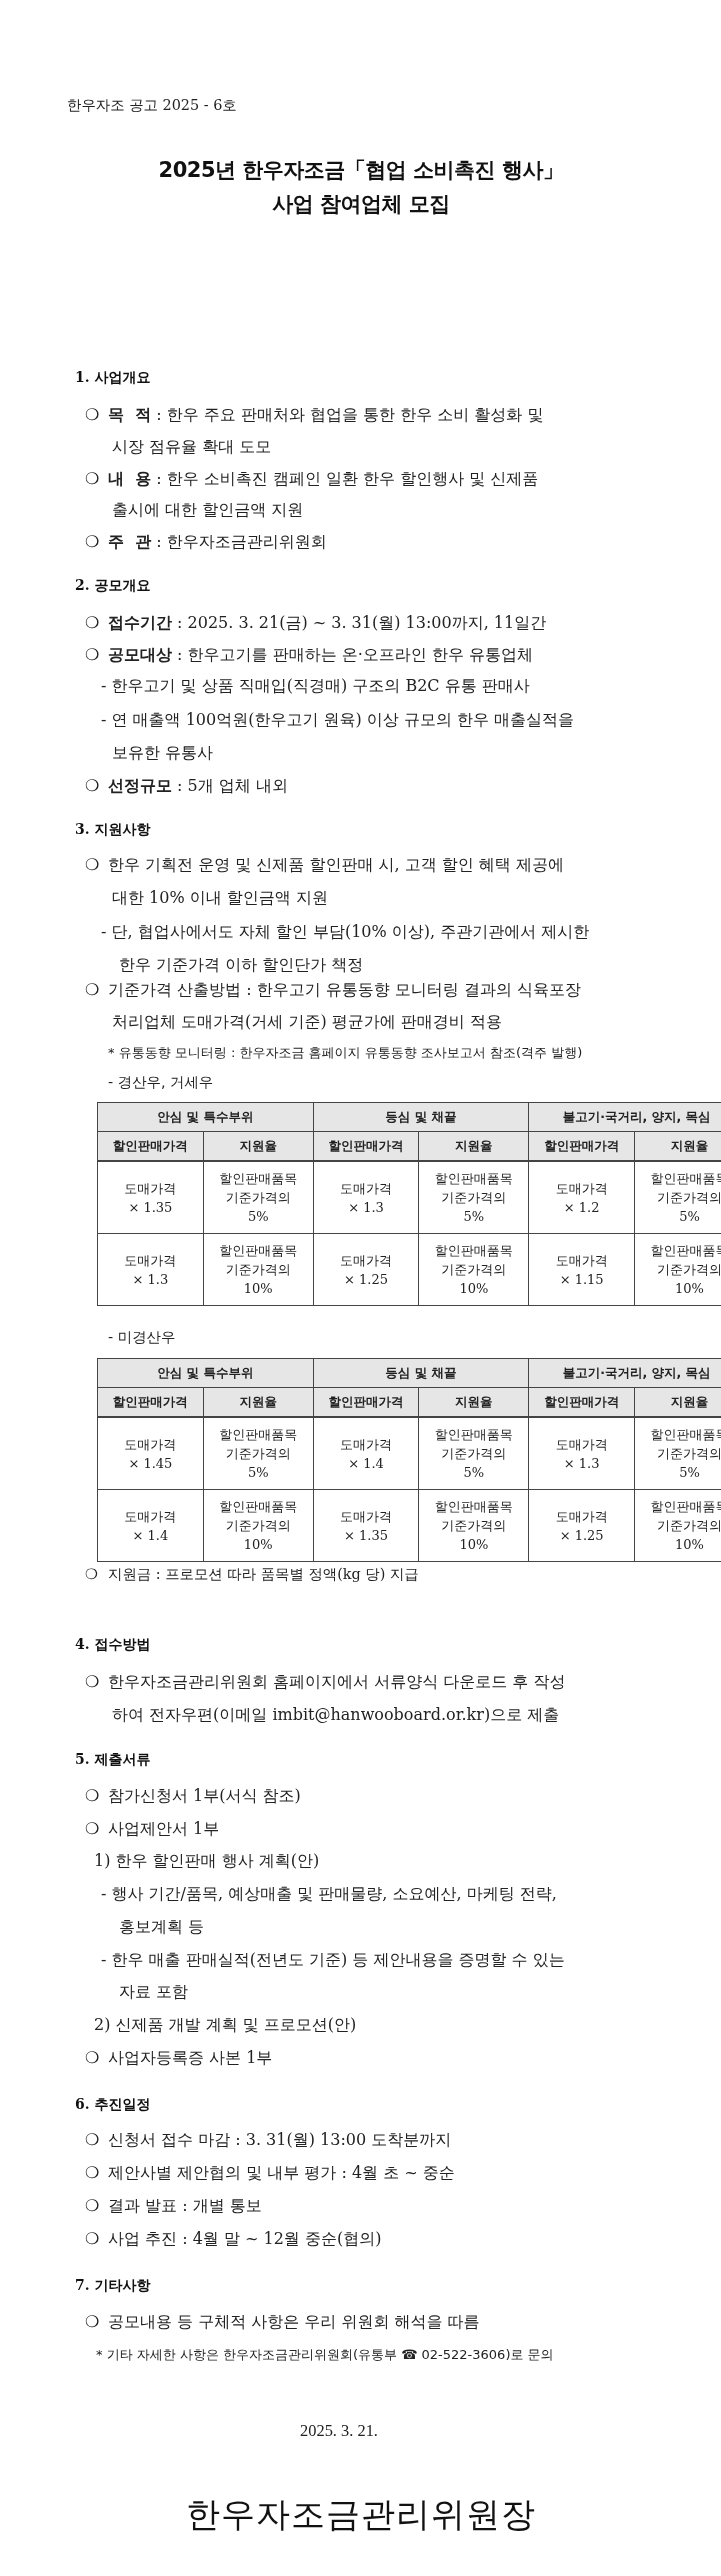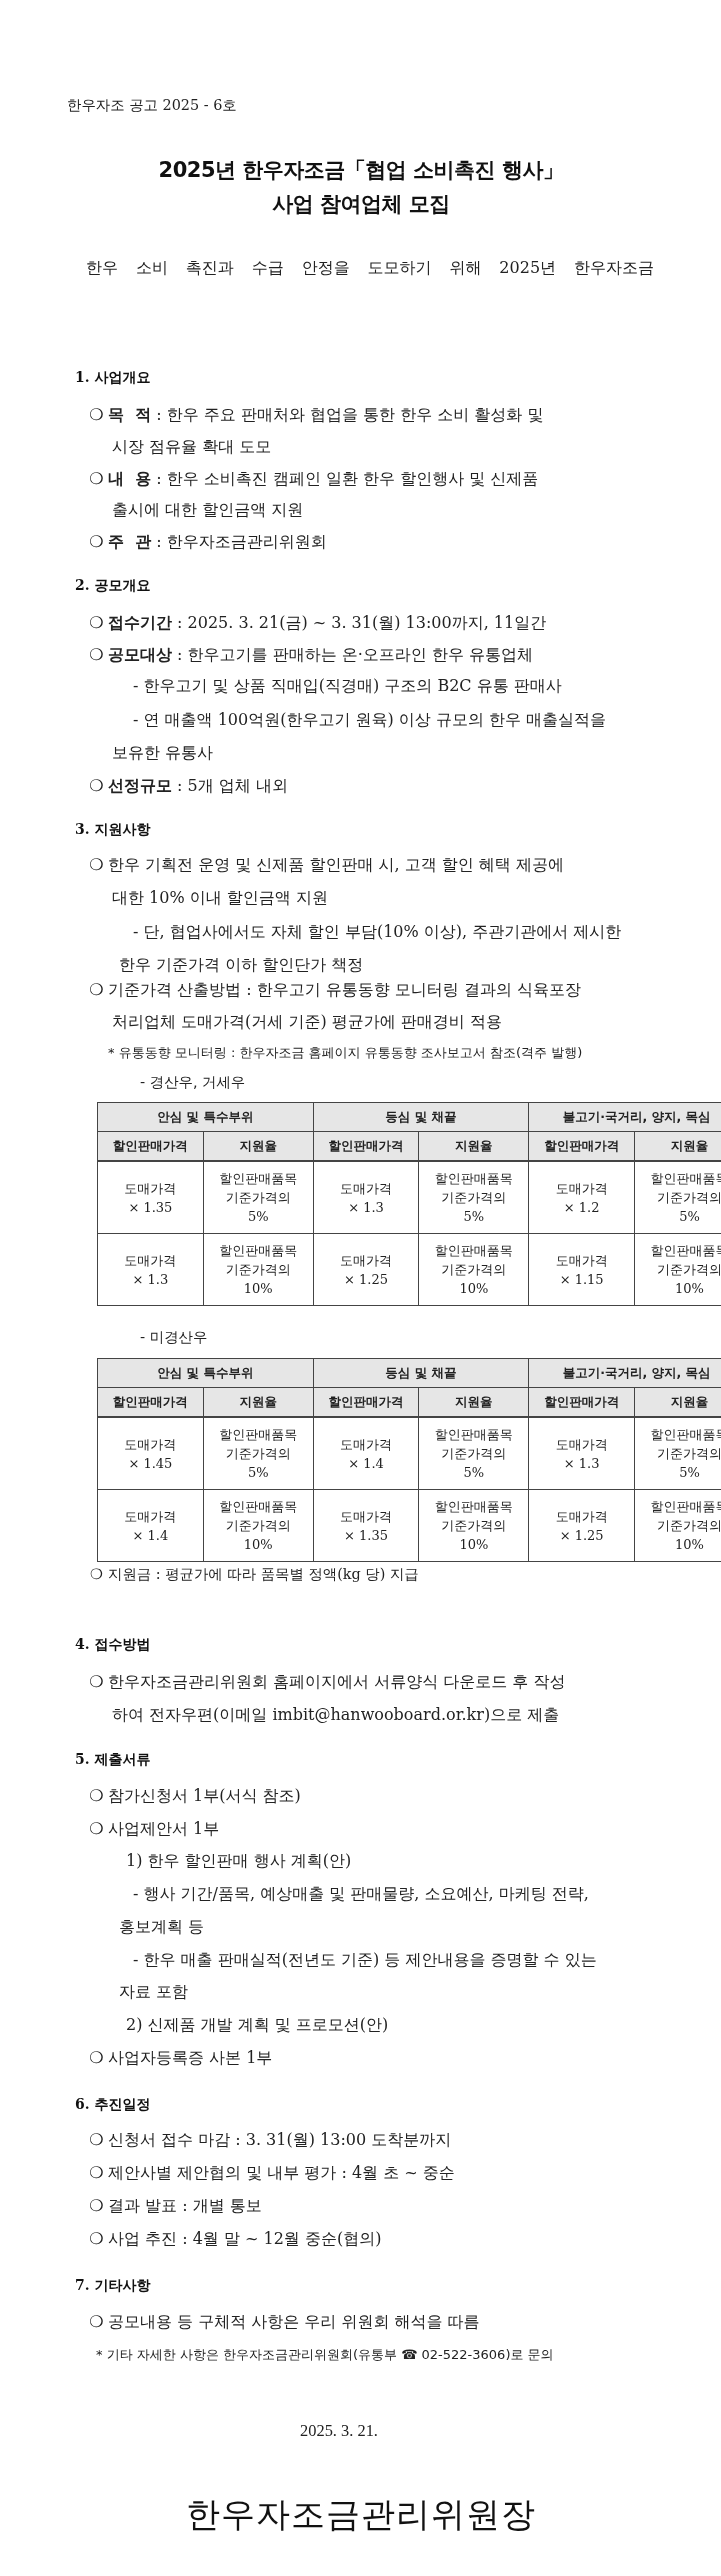--- a/index.html
+++ b/index.html
@@ -15,24 +15,24 @@
     .notice-no { left: 67px; top: 96px; font-size: 14.4px; color: #222; }
     .title { left: 0; width: 722px; text-align: center; font-family: "DejaVu Sans", "Liberation Sans", sans-serif; font-weight: bold; font-size: 21px; color: #111; letter-spacing: -0.5px; }
     .title1 { top: 156px; }
     .title2 { top: 190px; }
     .intro { left: 67px; width: 587px; top: 253px; font-size: 16px; line-height: 29px; color: #222; }
     .intro p { margin: 0; text-align: justify; text-align-last: justify; }
     .intro p.last { text-align-last: left; }
     .intro p.first { text-indent: 19px; }
 
     .sec-title { left: 75px; font-size: 14px; font-weight: bold; color: #111; }
-    .line { left: 85px; font-size: 16px; color: #222; white-space: nowrap; text-align: center; }
+    .line { left: 85px; font-size: 16px; color: #222; white-space: nowrap; }
     .line .bul { display: inline-block; width: 23px; }
     .line b { font-weight: bold; }
-    .sub { left: 101px; font-size: 16px; color: #222; white-space: nowrap; margin-left: 32px; }
+    .sub { left: 101px; font-size: 16px; color: #222; white-space: nowrap; }
     .cont { left: 112px; font-size: 16px; color: #222; white-space: nowrap; }
     .note { left: 108px; font-size: 13px; color: #222; white-space: nowrap; font-family: "DejaVu Sans", "Liberation Sans", sans-serif; }
 
     table.rate {
       position: absolute;
       left: 97px;
       width: 648px;
       border-collapse: collapse;
       border: 1.9px solid #222;
       font-size: 13px;
@@ -57,21 +57,20 @@
     .sign { left: 0; width: 722px; text-align: center; top: 2492px; font-size: 34px; color: #111; letter-spacing: 1px; }
   </style>
 </head>
 <body>
 
 <div class="abs notice-no">한우자조 공고 2025 - 6호</div>
 <div class="abs title title1">2025년 한우자조금「협업 소비촉진 행사」</div>
 <div class="abs title title2">사업 참여업체 모집</div>
 
 <div class="abs intro">
-  <p class="first">한우 소비 촉진과 수급 안정을 도모하기 위해 2025년 한우자조금</p>
 </div>
 
 <div class="abs sec-title" style="top:369px">1. 사업개요</div>
 <div class="abs line" style="top:405px">
   <span class="bul">❍</span><b style="white-space:pre">목  적</b> <span>: 한우 주요 판매처와 협업을 통한 한우 소비 활성화 및</span>
 </div>
 <div class="abs cont" style="top:437px">시장 점유율 확대 도모</div>
 <div class="abs line" style="top:469px">
   <span class="bul">❍</span><b style="white-space:pre">내  용</b> <span>: 한우 소비촉진 캠페인 일환 한우 할인행사 및 신제품</span>
 </div>
@@ -172,21 +171,21 @@
     <td><span>할인판매품목</span><br><span>기준가격의</span><br><span>10%</span></td>
     <td><span>도매가격</span><br><span>× 1.35</span></td>
     <td><span>할인판매품목</span><br><span>기준가격의</span><br><span>10%</span></td>
     <td><span>도매가격</span><br><span>× 1.25</span></td>
     <td><span>할인판매품목</span><br><span>기준가격의</span><br><span>10%</span></td>
   </tr>
 </tbody>
   </table>
 
 <div class="abs line" style="top:1565px; font-size:14.4px">
-  <span class="bul">❍</span><span>지원금 : 평균가에 따라 품목별 정액(kg 당) 지급</span>
+  <span class="bul">❍</span><span>지원금 : 프로모션 따라 품목별 정액(kg 당) 지급</span>
 </div>
 
 <div class="abs sec-title" style="top:1636px">4. 접수방법</div>
 <div class="abs line" style="top:1672px">
   <span class="bul">❍</span><span>한우자조금관리위원회 홈페이지에서 서류양식 다운로드 후 작성</span>
 </div>
 <div class="abs cont" style="top:1705px">하여 전자우편(이메일 imbit@hanwooboard.or.kr)으로 제출</div>
 
 <div class="abs sec-title" style="top:1751px">5. 제출서류</div>
 <div class="abs line" style="top:1786px">

